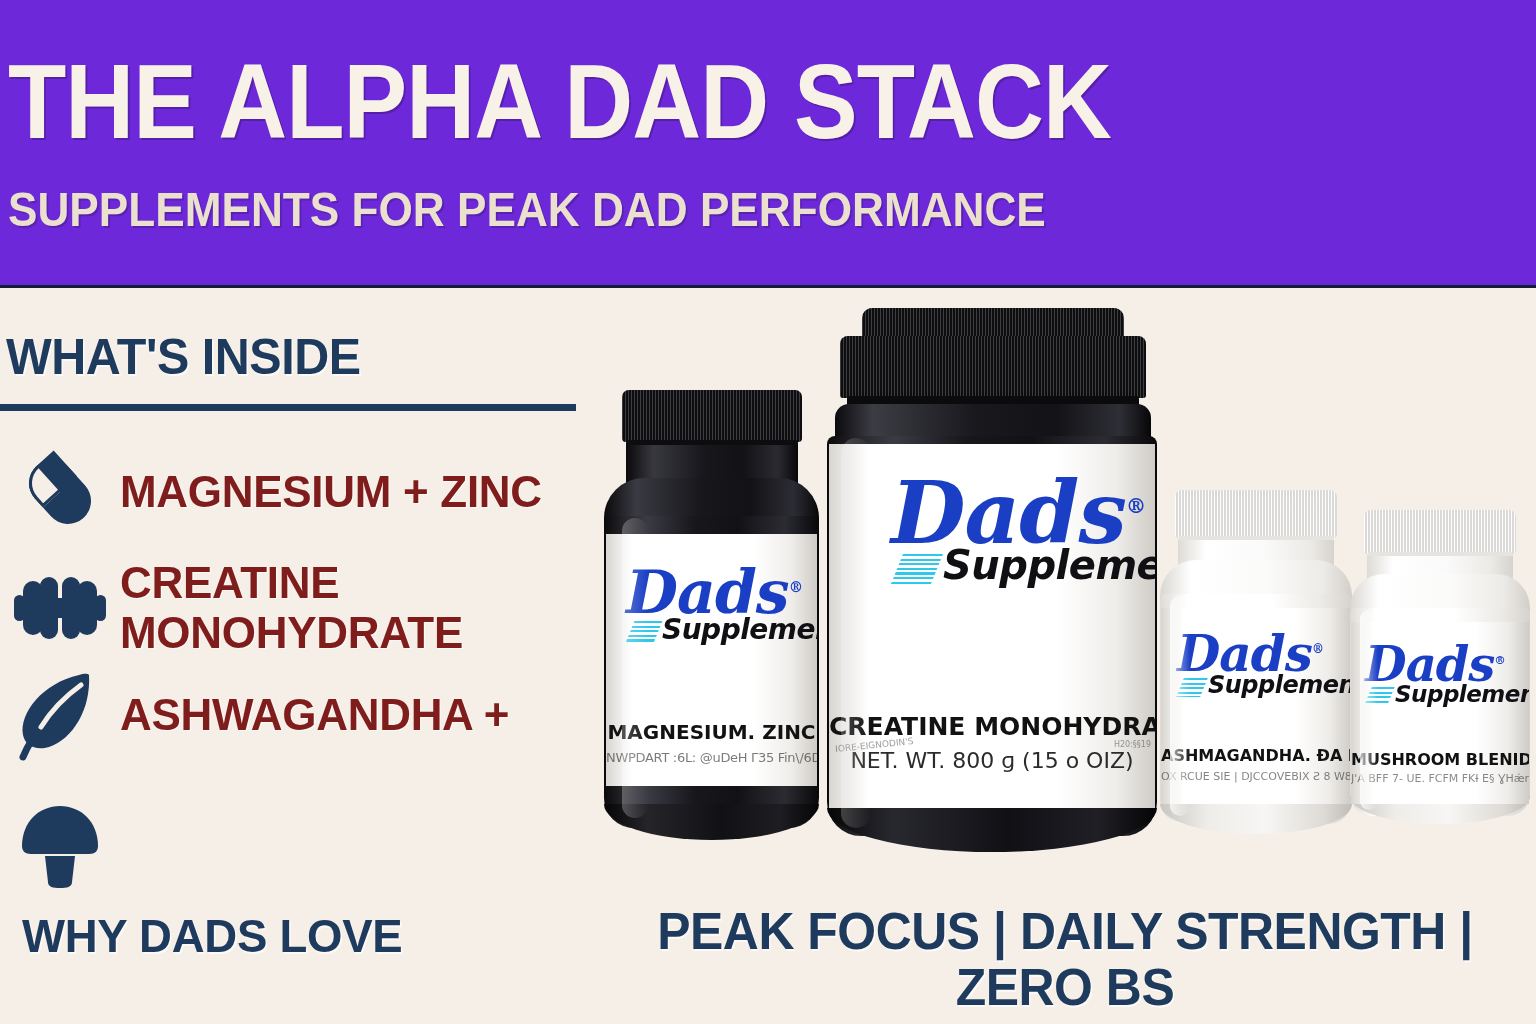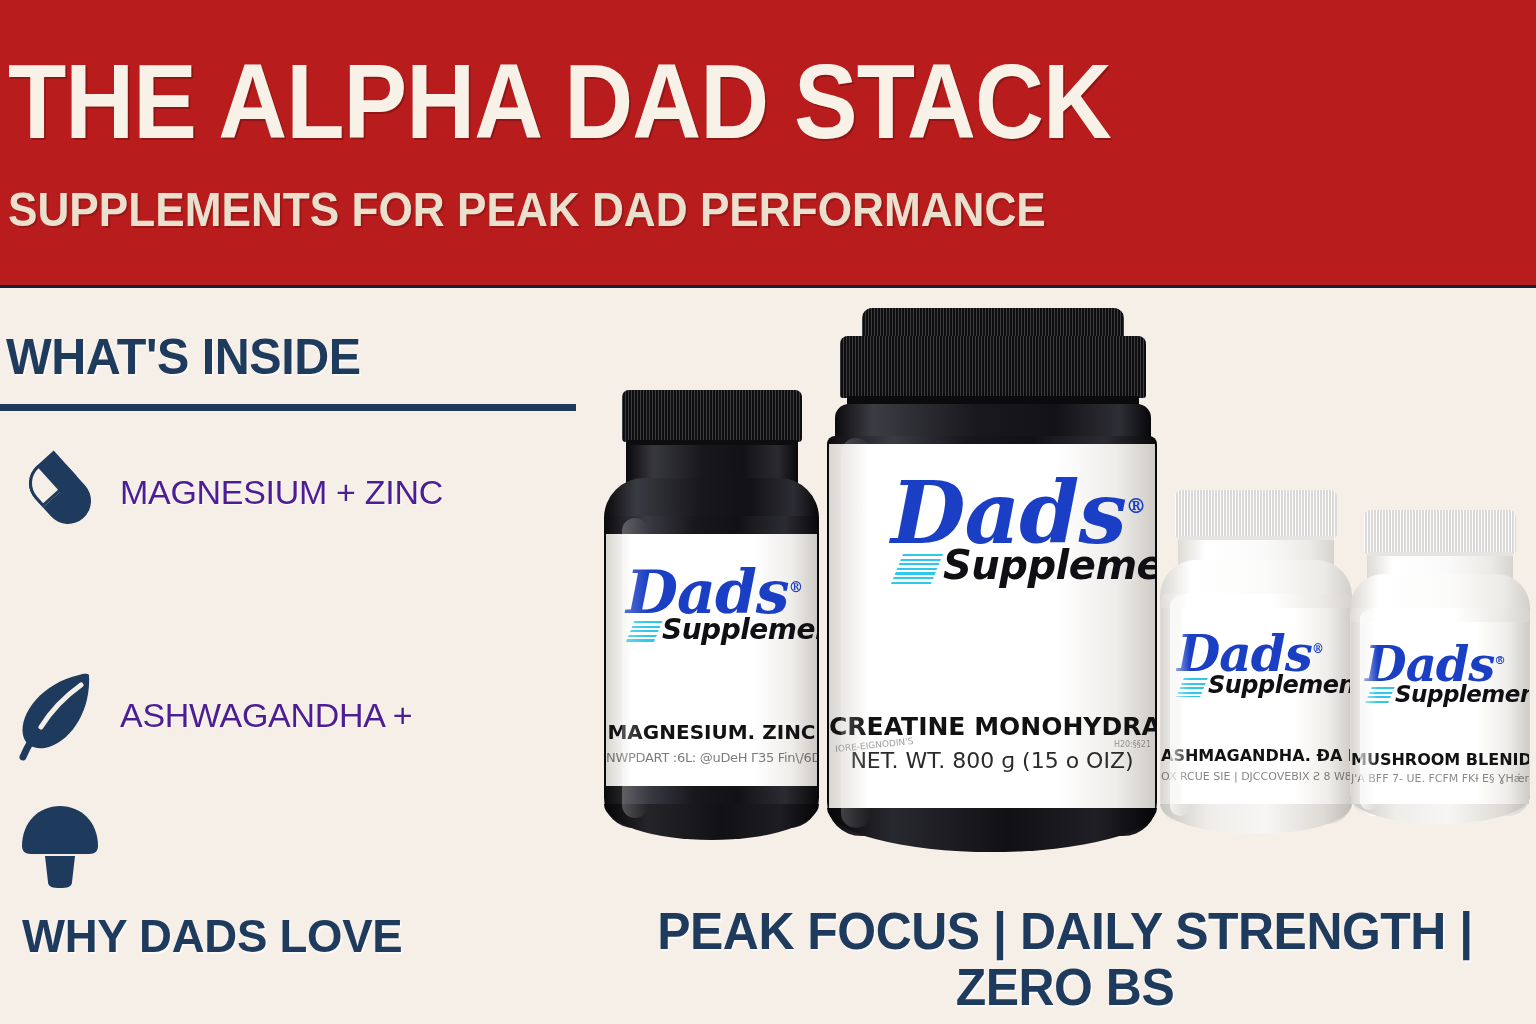--- a/index.html
+++ b/index.html
@@ -23,21 +23,21 @@
     background: #f6efe8;
     overflow: hidden;
   }
 
   
   #header-banner {
     position: absolute;
     left: 0; top: 0;
     width: 1536px;
     height: 288px;
-    background: #b91c1c;
+    background: #6d28d9;
     border-bottom: 3px solid #121f35;
   }
 
   #headline {
     position: absolute;
     left: 8px;
     top: 48px;
     font-size: 106px;
     line-height: 1.0;
     font-weight: 700;
@@ -98,23 +98,23 @@
 
   .ing-icon {
     width: 120px;
     flex: 0 0 120px;
     display: flex;
     align-items: center;
     justify-content: center;
   }
 
   .ing-label {
-    font-size: 34px;
-    font-weight: 400;
-    color: #4c1d95;
+    font-size: 44px;
+    font-weight: 700;
+    color: #7f1d1d;
     line-height: 1.13;
     letter-spacing: -0.3px;
     text-shadow: 1.2px 1.2px 0 rgba(255,255,255,0.65);
   }
 
   #row-magnesium { top: 438px; height: 108px; }
   #row-creatine  { top: 548px; height: 120px; }
   #row-ashwa     { top: 655px; height: 120px; }
   #row-mushroom  { top: 796px; height: 100px; }
 
@@ -313,20 +313,37 @@
           <path d="M20 43 A23 23 0 0 1 43 20 L43 43 Z" fill="#f6efe8" transform="translate(0,0)"></path>
           <path d="M20 31 L66 31 L66 43 L20 43 Z" fill="none"></path>
           <path d="M20,43 L20,31 A23,23 0 0,1 43,8 L66,8 L66,43 Z" fill="#1e3a5c"></path>
           <path d="M23,40 L23,31 A20,20 0 0,1 43,11 L43,40 Z" fill="#f6efe8"></path>
         </g>
       </svg>
     </div>
     <div class="ing-label">MAGNESIUM + ZINC</div>
   </div>
 
+  <div class="ingredient-row" id="row-creatine">
+    <div class="ing-icon">
+      <svg width="92" height="70" viewBox="0 0 92 70" aria-hidden="true">
+        <rect x="0" y="22" width="11" height="26" rx="5.5" fill="#1e3a5c"></rect>
+        <rect x="81" y="22" width="11" height="26" rx="5.5" fill="#1e3a5c"></rect>
+        <rect x="9" y="8" width="20" height="54" rx="10" fill="#1e3a5c"></rect>
+        <rect x="63" y="8" width="20" height="54" rx="10" fill="#1e3a5c"></rect>
+        <rect x="26" y="4" width="18" height="62" rx="9" fill="#1e3a5c"></rect>
+        <rect x="48" y="4" width="18" height="62" rx="9" fill="#1e3a5c"></rect>
+        <rect x="26" y="25" width="40" height="20" fill="#1e3a5c"></rect>
+      </svg>
+    </div>
+    <div class="ing-label">
+      <span>CREATINE</span><br>
+      <span>MONOHYDRATE</span>
+    </div>
+  </div>
 
   <div class="ingredient-row" id="row-ashwa">
     <div class="ing-icon">
       <svg width="86" height="92" viewBox="0 0 86 92" aria-hidden="true">
         <path d="M72,6 C74,40 56,70 32,78 C18,82 8,76 6,66 C2,44 26,14 62,6 C66,5 70,4 72,6 Z" fill="#1e3a5c"></path>
         <path d="M6,88 C14,68 36,40 68,10" stroke="#1e3a5c" stroke-width="7" fill="none" stroke-linecap="round"></path>
         <path d="M24,58 C34,42 50,26 64,16" stroke="#f6efe8" stroke-width="5" fill="none" stroke-linecap="round"></path>
       </svg>
     </div>
     <div class="ing-label">
@@ -410,21 +427,21 @@
             <span>Dads</span><span class="logo-reg">®</span>
           </div>
           <div class="logo-sub-row" style="margin-top:-12px; margin-left:6px;">
             <span class="logo-stripes" style="width:40px; height:30px; margin-right:6px; margin-bottom:4px;"></span>
             <span class="logo-supp" style="font-size:40px;">Supplements</span>
           </div>
         </div>
         <div class="prod-name" style="top:268px; font-size:25px;">CREATINE MONOHYDRATE</div>
         <div class="prod-sub" style="top:304px; font-size:22px;">NET. WT. 800 ɡ (15 o OIZ)</div>
         <div class="prod-fine" style="left:6px; top:296px; font-size:9px; transform:rotate(-6deg);">IORE-EIGNODIN'S</div>
-        <div class="prod-fine" style="right:4px; top:296px; font-size:8px;">H20:§§21</div>
+        <div class="prod-fine" style="right:4px; top:296px; font-size:8px;">H20:§§19</div>
       </div>
 
       <div class="shine" style="left:14px; top:130px; width:30px; height:390px;
                   background:linear-gradient(to right,rgba(255,255,255,0.22),rgba(255,255,255,0)); border-radius:16px;"></div>
     </div>
 
     <div class="bottle" id="bottle-ashwagandha" style="left:570px; top:200px; width:192px; height:360px;">
       <div class="cap cap-white" style="left:15px; top:0px; width:162px; height:48px;"></div>
       <div style="position:absolute; left:18px; top:46px; width:156px; height:6px; background:#e6e4e0; border-radius:3px;"></div>
       <div style="position:absolute; left:18px; top:50px; width:156px; height:26px;

